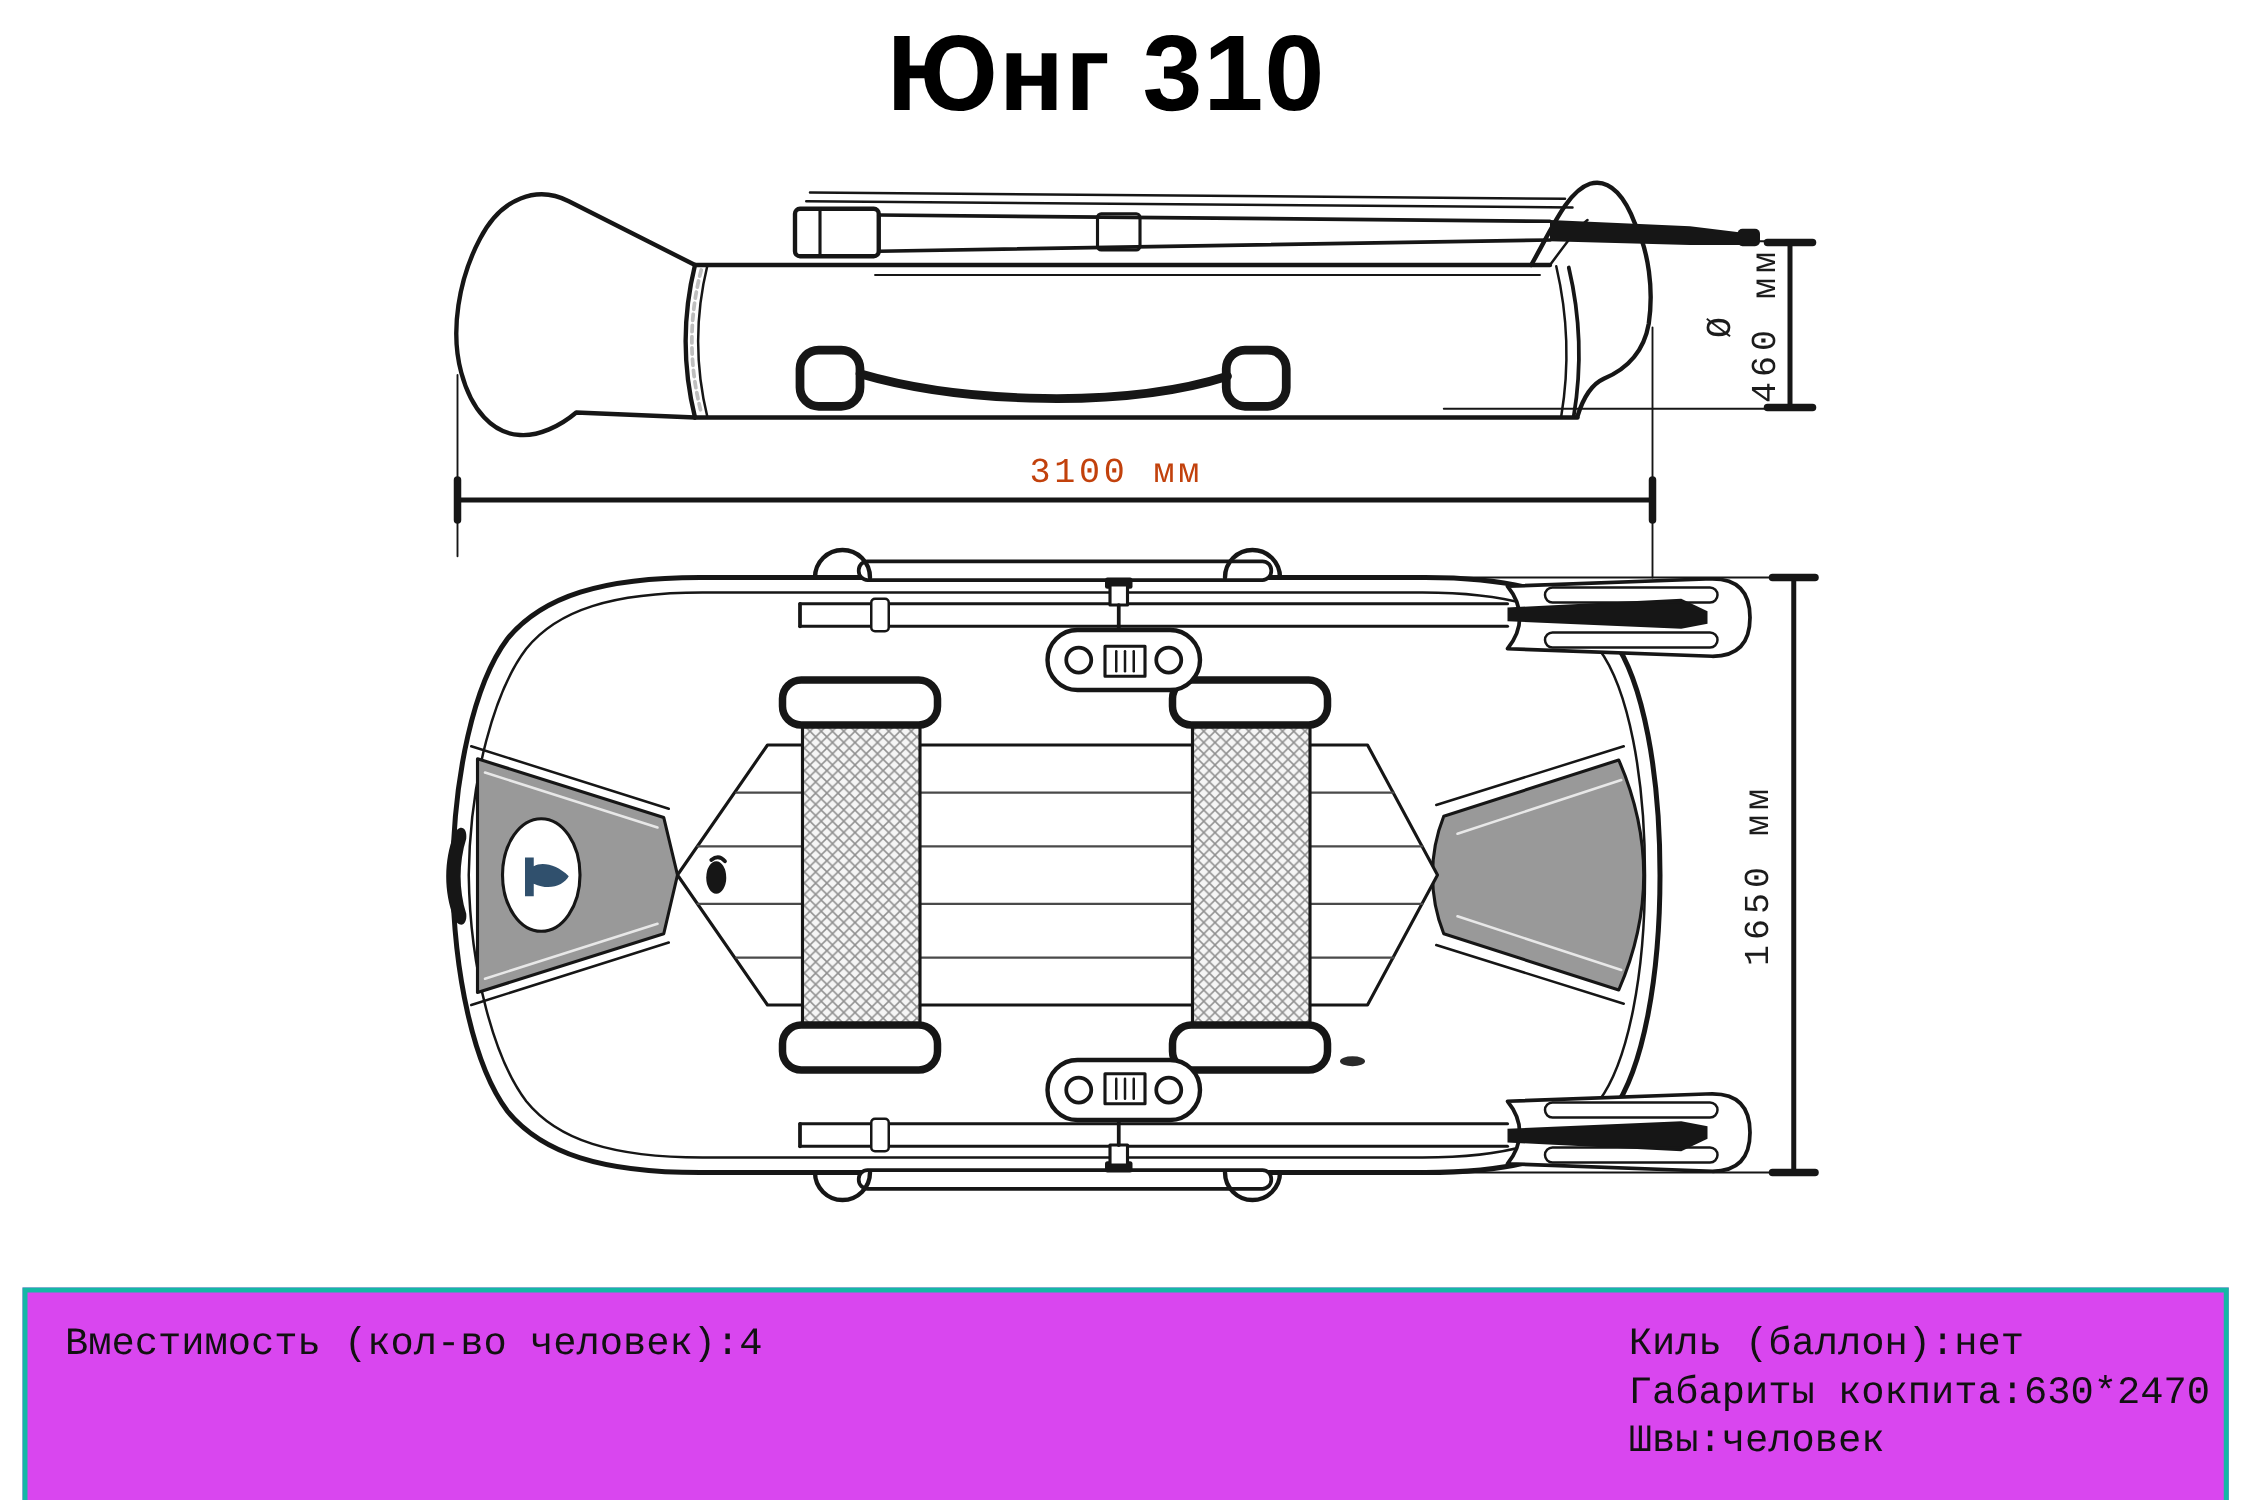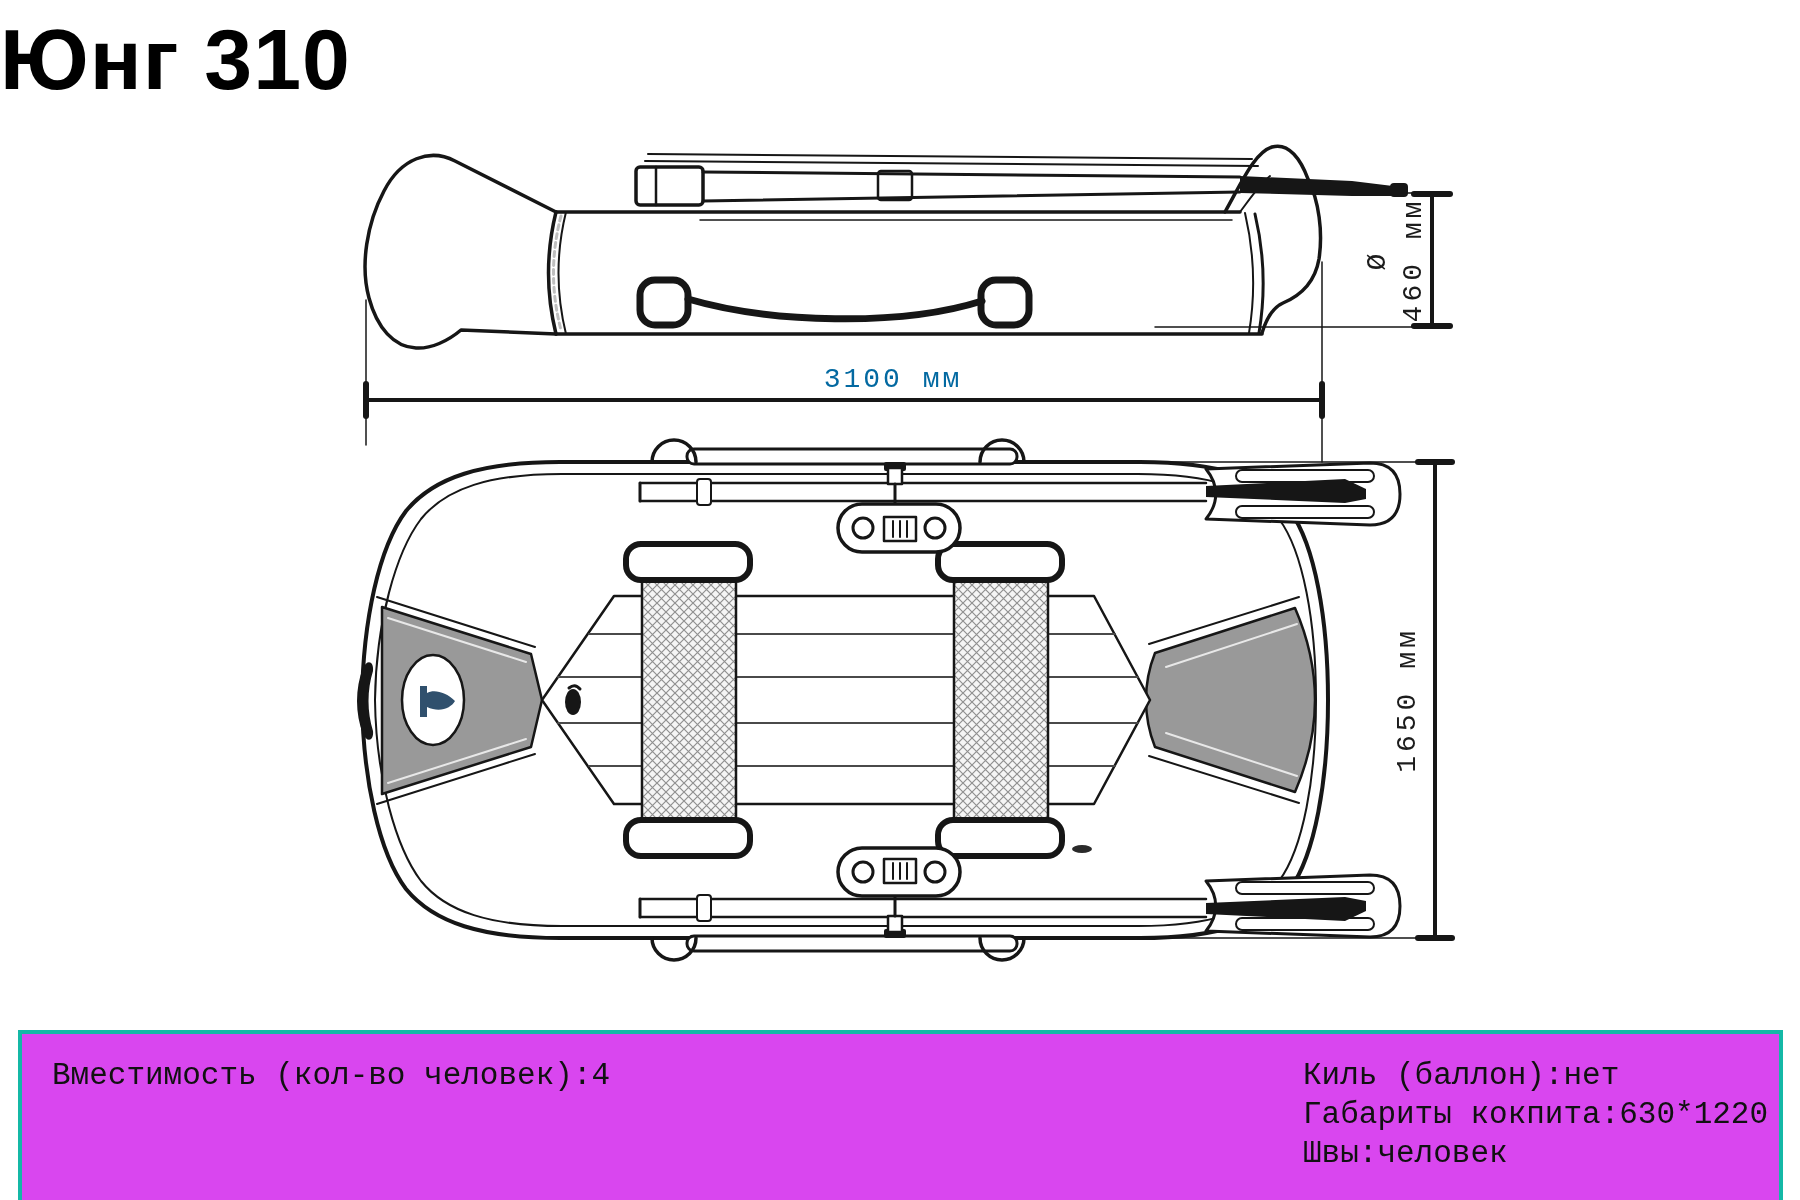--- a/index.html
+++ b/index.html
@@ -1,22 +1,22 @@
 <!DOCTYPE html>
 <html><head>
 <meta charset="utf-8">
 <style>
   html,body{margin:0;padding:0;background:#fff;}
   #stage{position:relative;width:1800px;height:1200px;background:#ffffff;overflow:hidden;
          font-family:"Liberation Sans",sans-serif;color:#111;}
   #stage svg{position:absolute;left:0;top:0;}
-  .page-title{position:absolute;left:0;top:10px;width:1770px;text-align:left;
+  .page-title{position:absolute;left:0;top:10px;width:1770px;text-align:center;
               font-family:"Liberation Sans",sans-serif;font-weight:700;font-size:86px;
               letter-spacing:1px;color:#000;}
-  .dim{position:absolute;font-family:"Liberation Mono",monospace;font-size:28px;color:#0369a1;
+  .dim{position:absolute;font-family:"Liberation Mono",monospace;font-size:28px;color:#c2410c;
        white-space:nowrap;transform:translate(-50%,-50%);letter-spacing:3px;}
   .dim-rot{position:absolute;font-family:"Liberation Mono",monospace;font-size:28px;color:#1c1c1c;
            white-space:nowrap;transform:translate(-50%,-50%) rotate(-90deg);letter-spacing:4px;
            text-align:center;line-height:36px;}
   .spec-table{position:absolute;left:18px;top:986px;width:1757px;height:172px;
               border:4px solid #14b8a6;background:#d946ef;margin-top:44px;}
   .spec-col{position:absolute;top:0;height:100%;padding-top:22px;box-sizing:border-box;}
   .spec-col.c1{left:30px;}
   .spec-col.c2{left:656px;}
   .spec-col.c3{left:1281px;}
@@ -198,18 +198,18 @@
     <div>Ø</div>
     <div>460 мм</div>
   </div>
 
   <div class="spec-table">
     <div class="spec-col c1">
       <div class="spec-line">Вместимость (кол-во человек):4</div>
     </div>
     <div class="spec-col c3">
       <div class="spec-line">Киль (баллон):нет</div>
-      <div class="spec-line">Габариты кокпита:630*1220</div>
+      <div class="spec-line">Габариты кокпита:630*2470</div>
       <div class="spec-line">Швы:человек</div>
     </div>
   </div>
 
 </div>
 
 </body></html>

